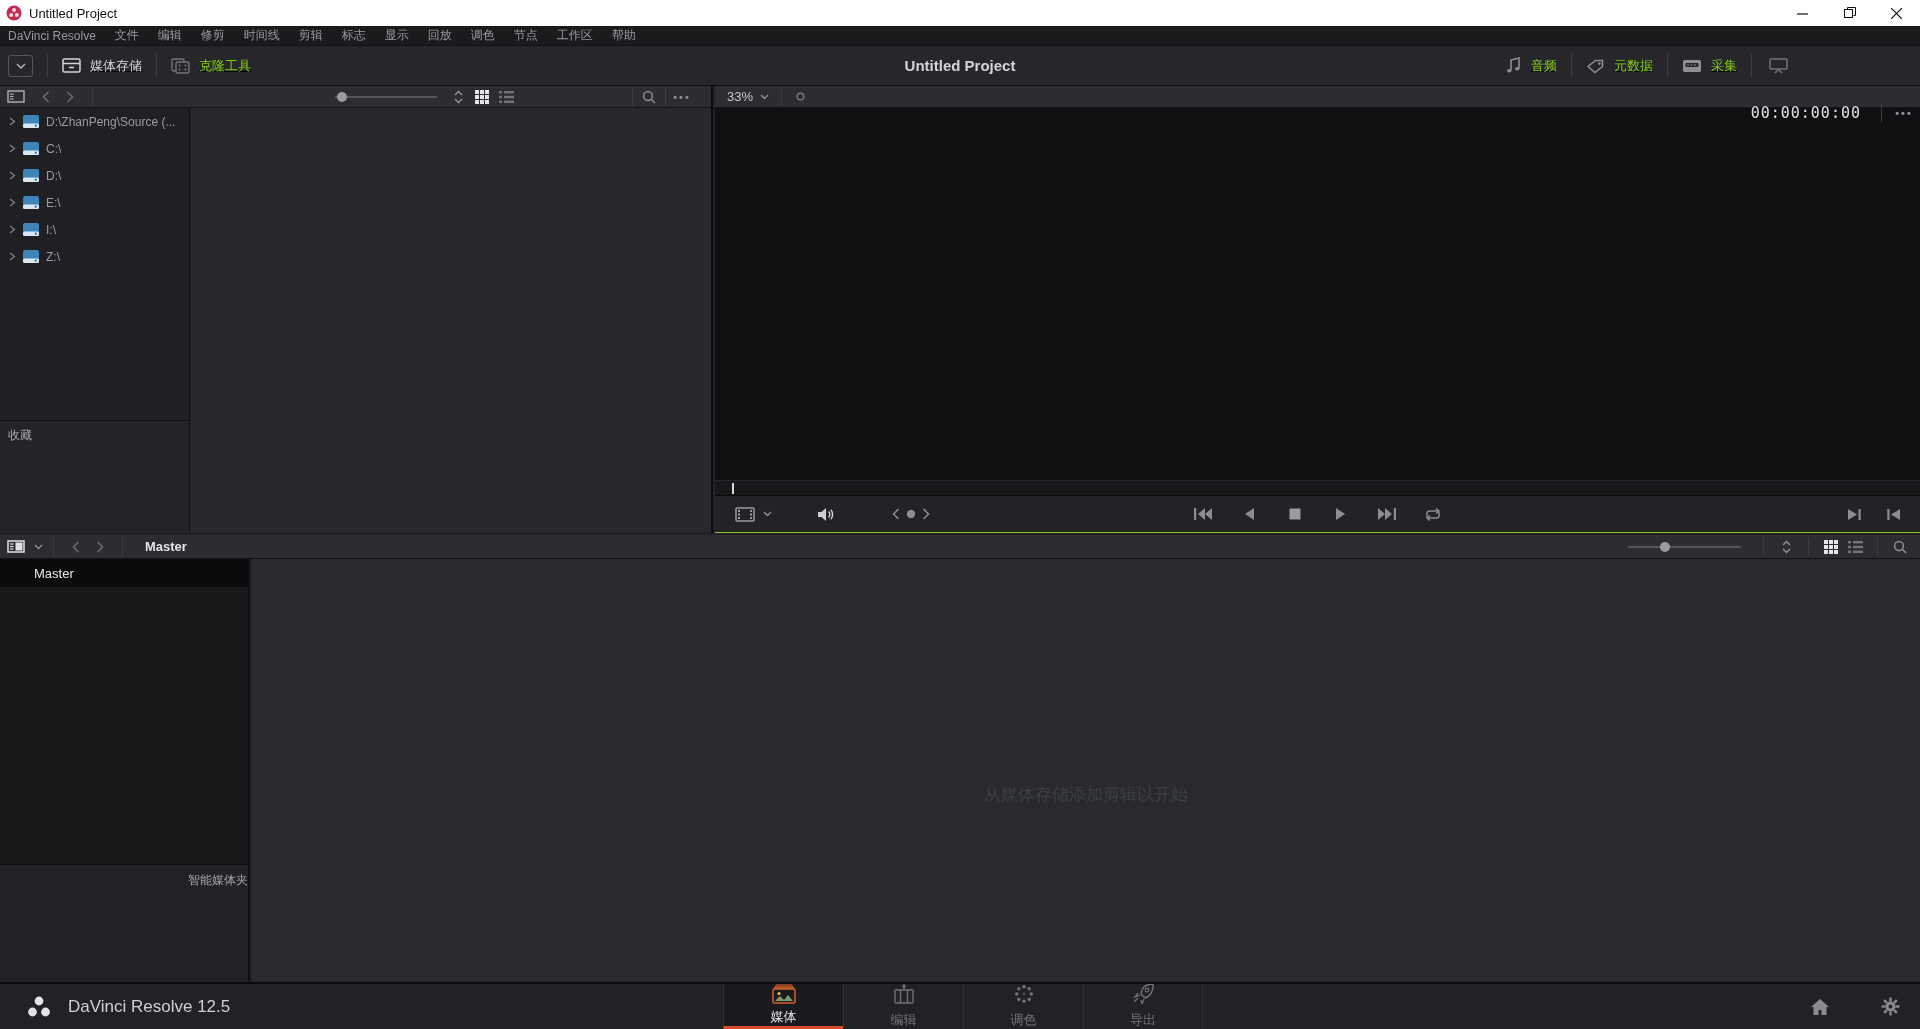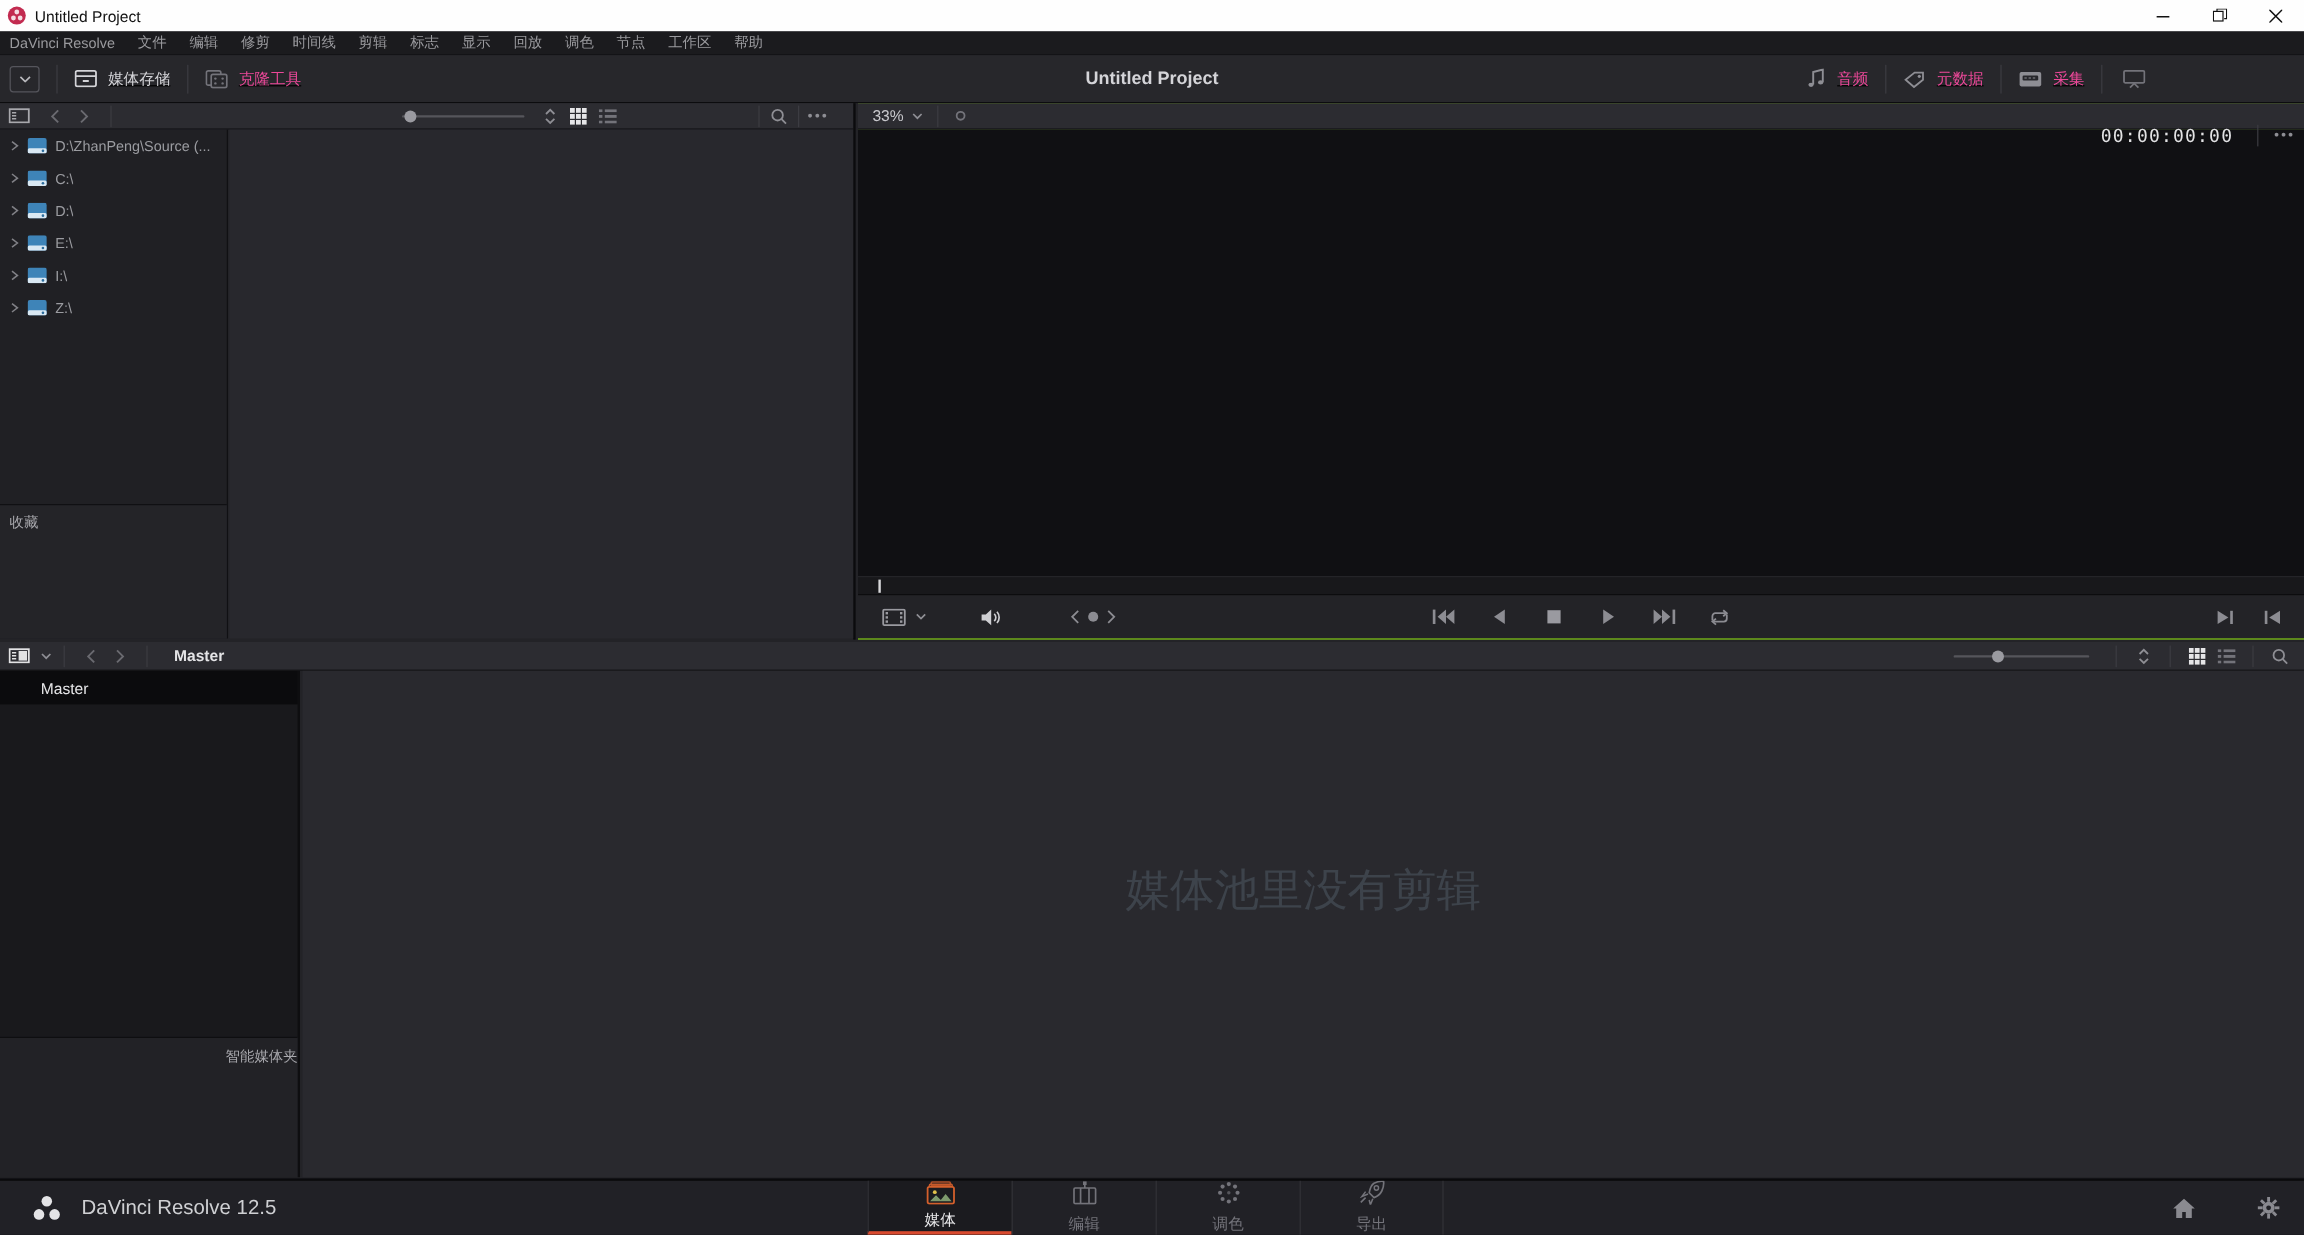--- a/index.html
+++ b/index.html
@@ -19,21 +19,21 @@
 
   
   .apptoolbar { height:40px; background:#27272b; position:relative; display:flex; align-items:center; border-bottom:1px solid #0c0c0e; }
   .tb-left { display:flex; align-items:center; padding-left:8px; height:100%; }
   .vsep { width:1px; height:24px; background:#3c3c42; margin:0 14px; }
   .vsep.short { height:18px; margin:0 10px; }
   .dropdown-box { width:25px; height:22px; border:1px solid #55555c; border-radius:3px; display:flex; align-items:center; justify-content:center; }
   .tb-item { display:flex; align-items:center; gap:9px;text-decoration:underline; }
   .tb-item span { font-size:13px; }
   .tb-item.active span { color:#d4d4d8; }
-  .tb-item.inactive span { color:#ec4899;text-align:right; }
+  .tb-item.inactive span { color:#84cc16;text-align:right; }
   .center-title { position:absolute; left:0; right:0; text-align:center; font-size:15px; color:#d4d4d8; font-weight:bold; pointer-events:none; }
   .tb-right { position:absolute; right:130px; top:0; height:100%; display:flex; align-items:center; }
 
   
   .workspace { position:relative; height:896px; background:#232327; }
   .panel-toolbar { height:22px; background:#2c2c31; display:flex; align-items:center; border-bottom:1px solid #131316; position:relative; }
 
   .storage-panel { position:absolute; left:0; top:0; width:713px; height:447px; border-right:2px solid #0b0b0d; }
   .storage-body { position:relative; height:424px; }
   .tree-pane { position:absolute; left:0; top:0; width:190px; height:100%; background:#202024; border-right:1px solid #101013; }
@@ -552,21 +552,21 @@
       <div class="pool-body">
         <div class="bin-pane">
           <div class="bin-row">
             <span>Master</span>
           </div>
           <div class="smart-section">
             <span class="lbl">智能媒体夹</span>
           </div>
         </div>
         <div class="pool-main">
-          <div class="empty-title">媒体池里没有剪辑</div>
+          <div class="empty-sub">从媒体存储添加剪辑以开始</div>
         </div>
       </div>
     </div>
 
   </div>
 
   <div class="bottombar">
     <div class="bb-brand">
       <svg width="26" height="24" viewBox="0 0 26 24">
         <circle cx="13" cy="6" r="4.4" fill="#e4e4e6"></circle>

